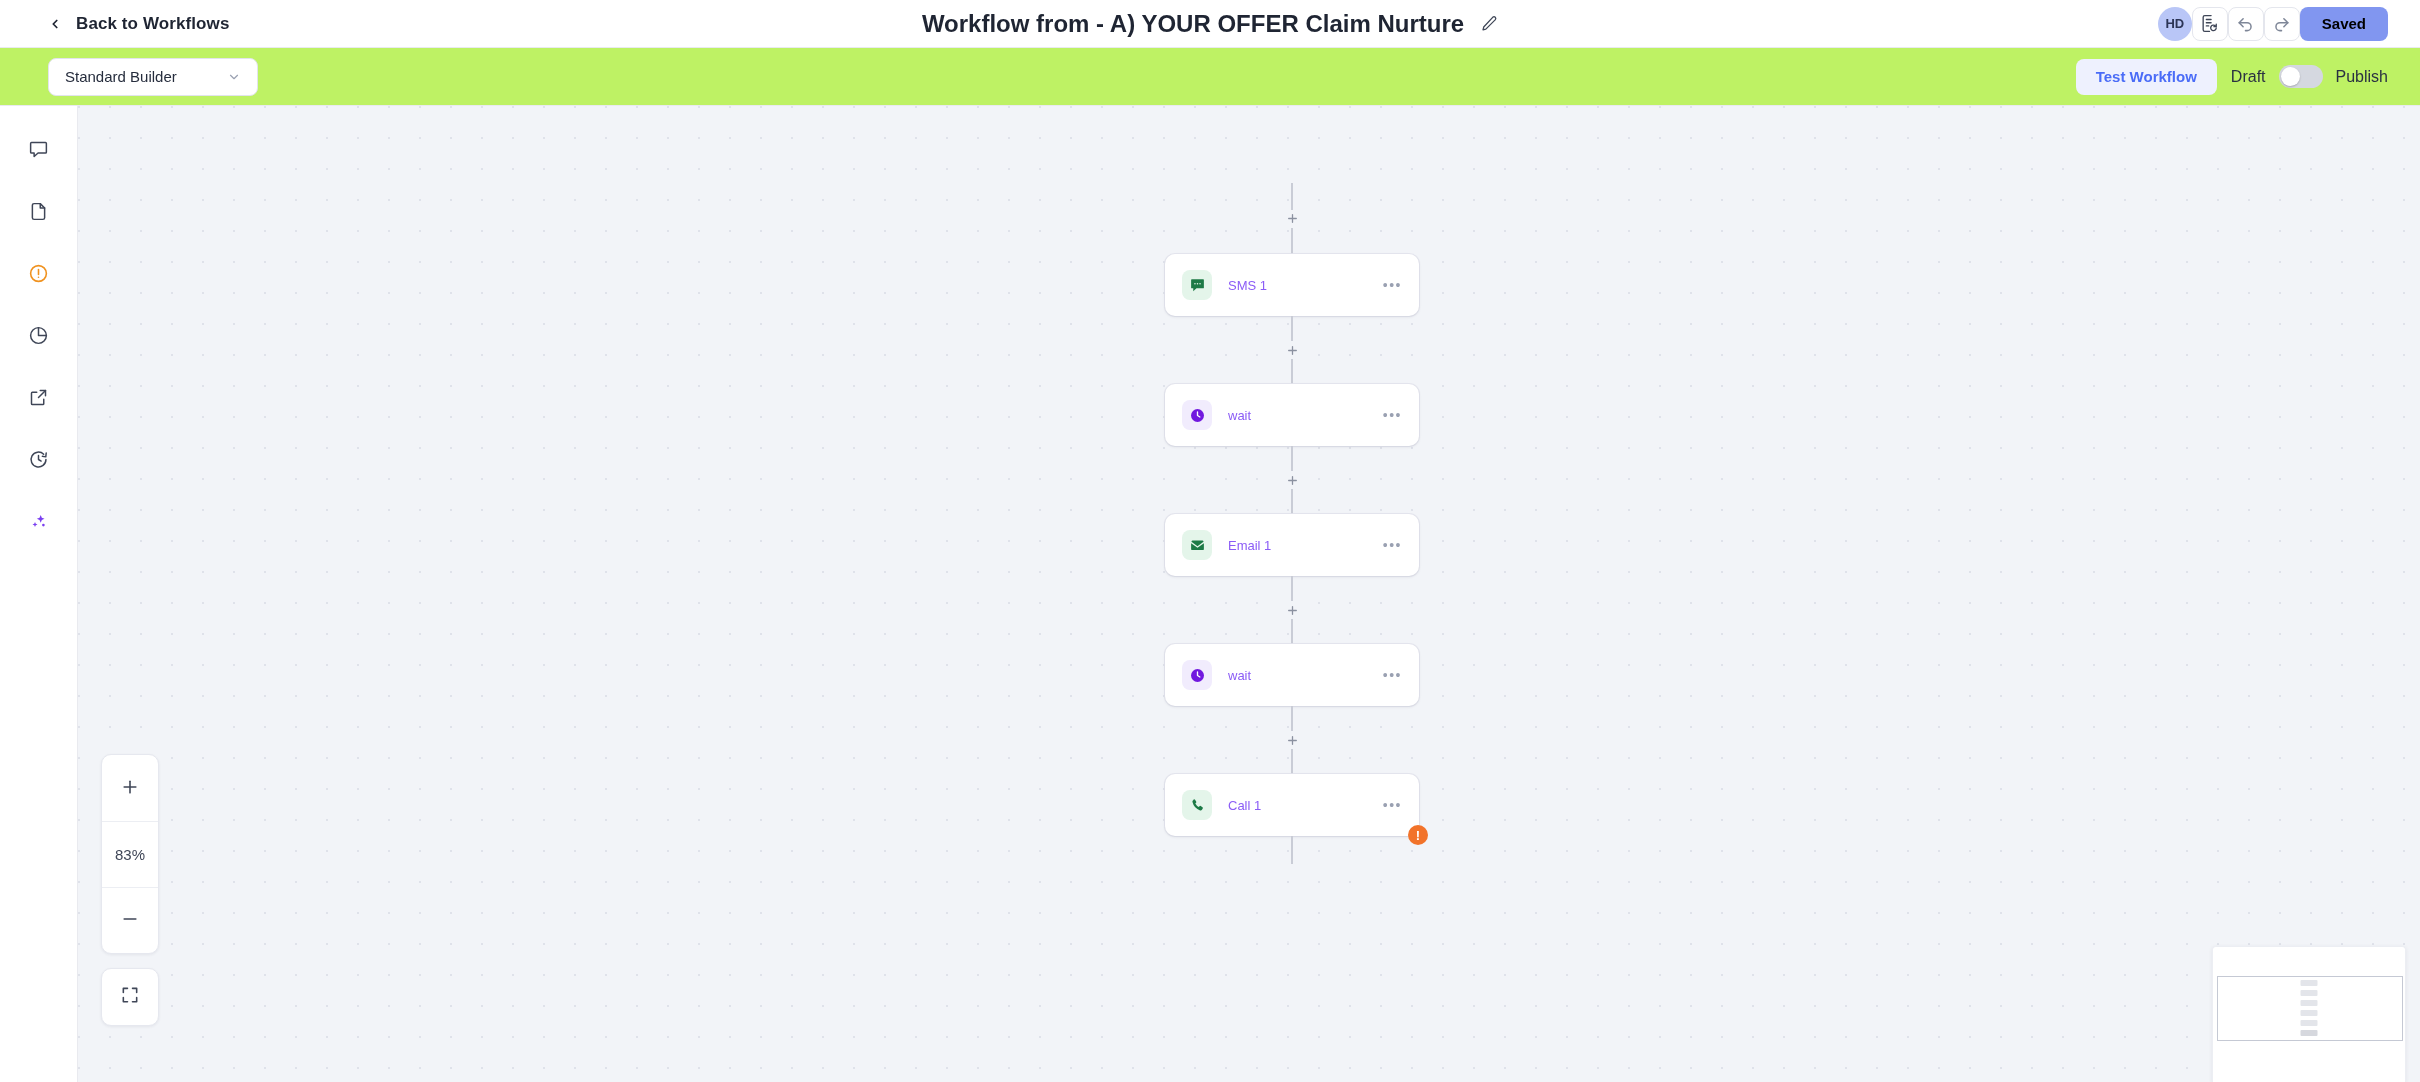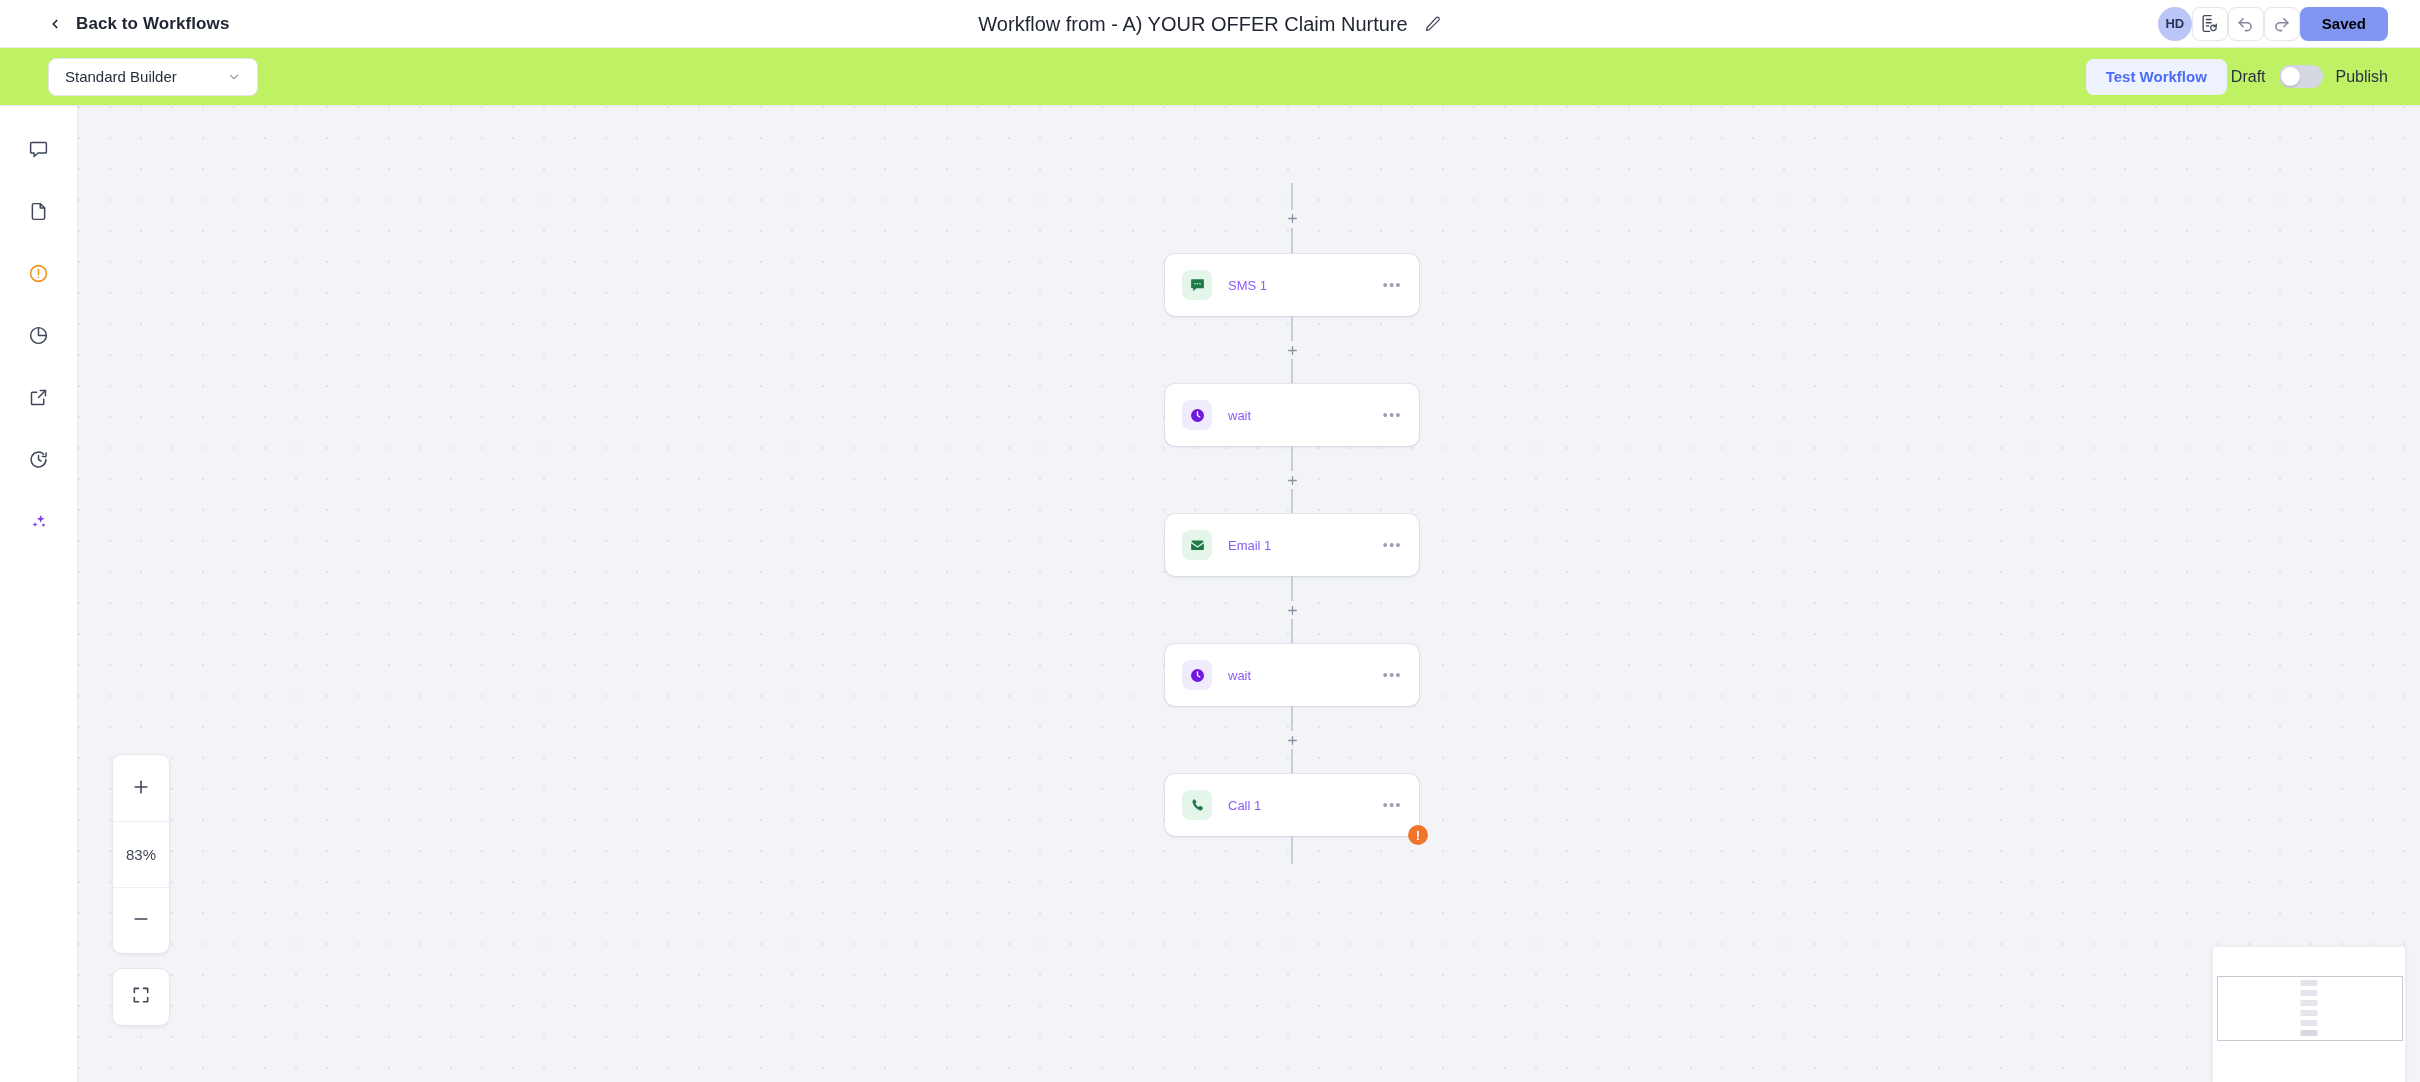--- a/index.html
+++ b/index.html
@@ -23,21 +23,21 @@
     margin-left: 48px; cursor: pointer;
   }
   .back-chevron { width: 14px; height: 14px; color: #1f2533; }
   .back-label { font-size: 17px; color: #1f2533; font-weight: 600; letter-spacing: .1px; }
 
   .header-title-wrap {
     position: absolute; left: 50%; top: 50%;
     transform: translate(-50%, -50%);
     display: flex; align-items: center; gap: 17px;
   }
-  .header-title { font-size: 20px; color: #1f2533; font-weight: 400; white-space: nowrap; text-align: right; }
+  .header-title { font-size: 24px; color: #1f2533; font-weight: 700; white-space: nowrap; text-align: right; }
   .pencil-icon { width: 17px; height: 17px; color: #3f4657; cursor: pointer; }
 
   .header-right {
     margin-left: auto; margin-right: 32px;
     display: flex; align-items: center; 
   }
   .avatar {
     width: 34px; height: 34px; border-radius: 50%;
     background: #b9c6f7; color: #2c3556;
     font-size: 13px; font-weight: 600;
@@ -92,21 +92,21 @@
     padding: 0 2px;
   }
   .tab.active { color: #4a6cf7; font-weight: 500; }
   .tab.active::after {
     content: ""; position: absolute; left: 0; right: 0; bottom: 0;
     height: 3px; background: #4a6cf7; border-radius: 2px 2px 0 0;
   }
 
   .subheader-right {
     margin-left: auto; margin-right: 32px;
-    display: flex; align-items: center; gap: 4px;
+    display: flex; align-items: center; gap: 14px;
   }
   .test-btn {
     height: 36px; padding: 0 20px; border-radius: 8px;
     background: #eef1fe; color: #4a6cf7;
     font-size: 15px; font-weight: 600;
     display: flex; align-items: center;
     cursor: pointer; border: none;
     font-family: "Liberation Sans", sans-serif;
   }
   .toggle-group { display: flex; align-items: center; gap: 13px; }
@@ -215,21 +215,21 @@
     position: absolute; right: -9px; bottom: -9px;
     width: 20px; height: 20px; border-radius: 50%;
     background: #f2732a; color: #fff;
     font-size: 13px; font-weight: 700;
     display: flex; align-items: center; justify-content: center;
     line-height: 1;
   }
 
   
   .zoom-ctrls {
-    position: absolute; left: 34px; bottom: 56px;
+    position: absolute; left: 23px; bottom: 56px;
     display: flex; flex-direction: column; gap: 14px;
   }
   .zoom-stack {
     width: 58px;
     background: #fff; border-radius: 10px;
     border: 1px solid #e6e8ef;
     box-shadow: 0 1px 3px rgba(28,35,60,.07);
     overflow: hidden;
   }
   .zoom-cell {

